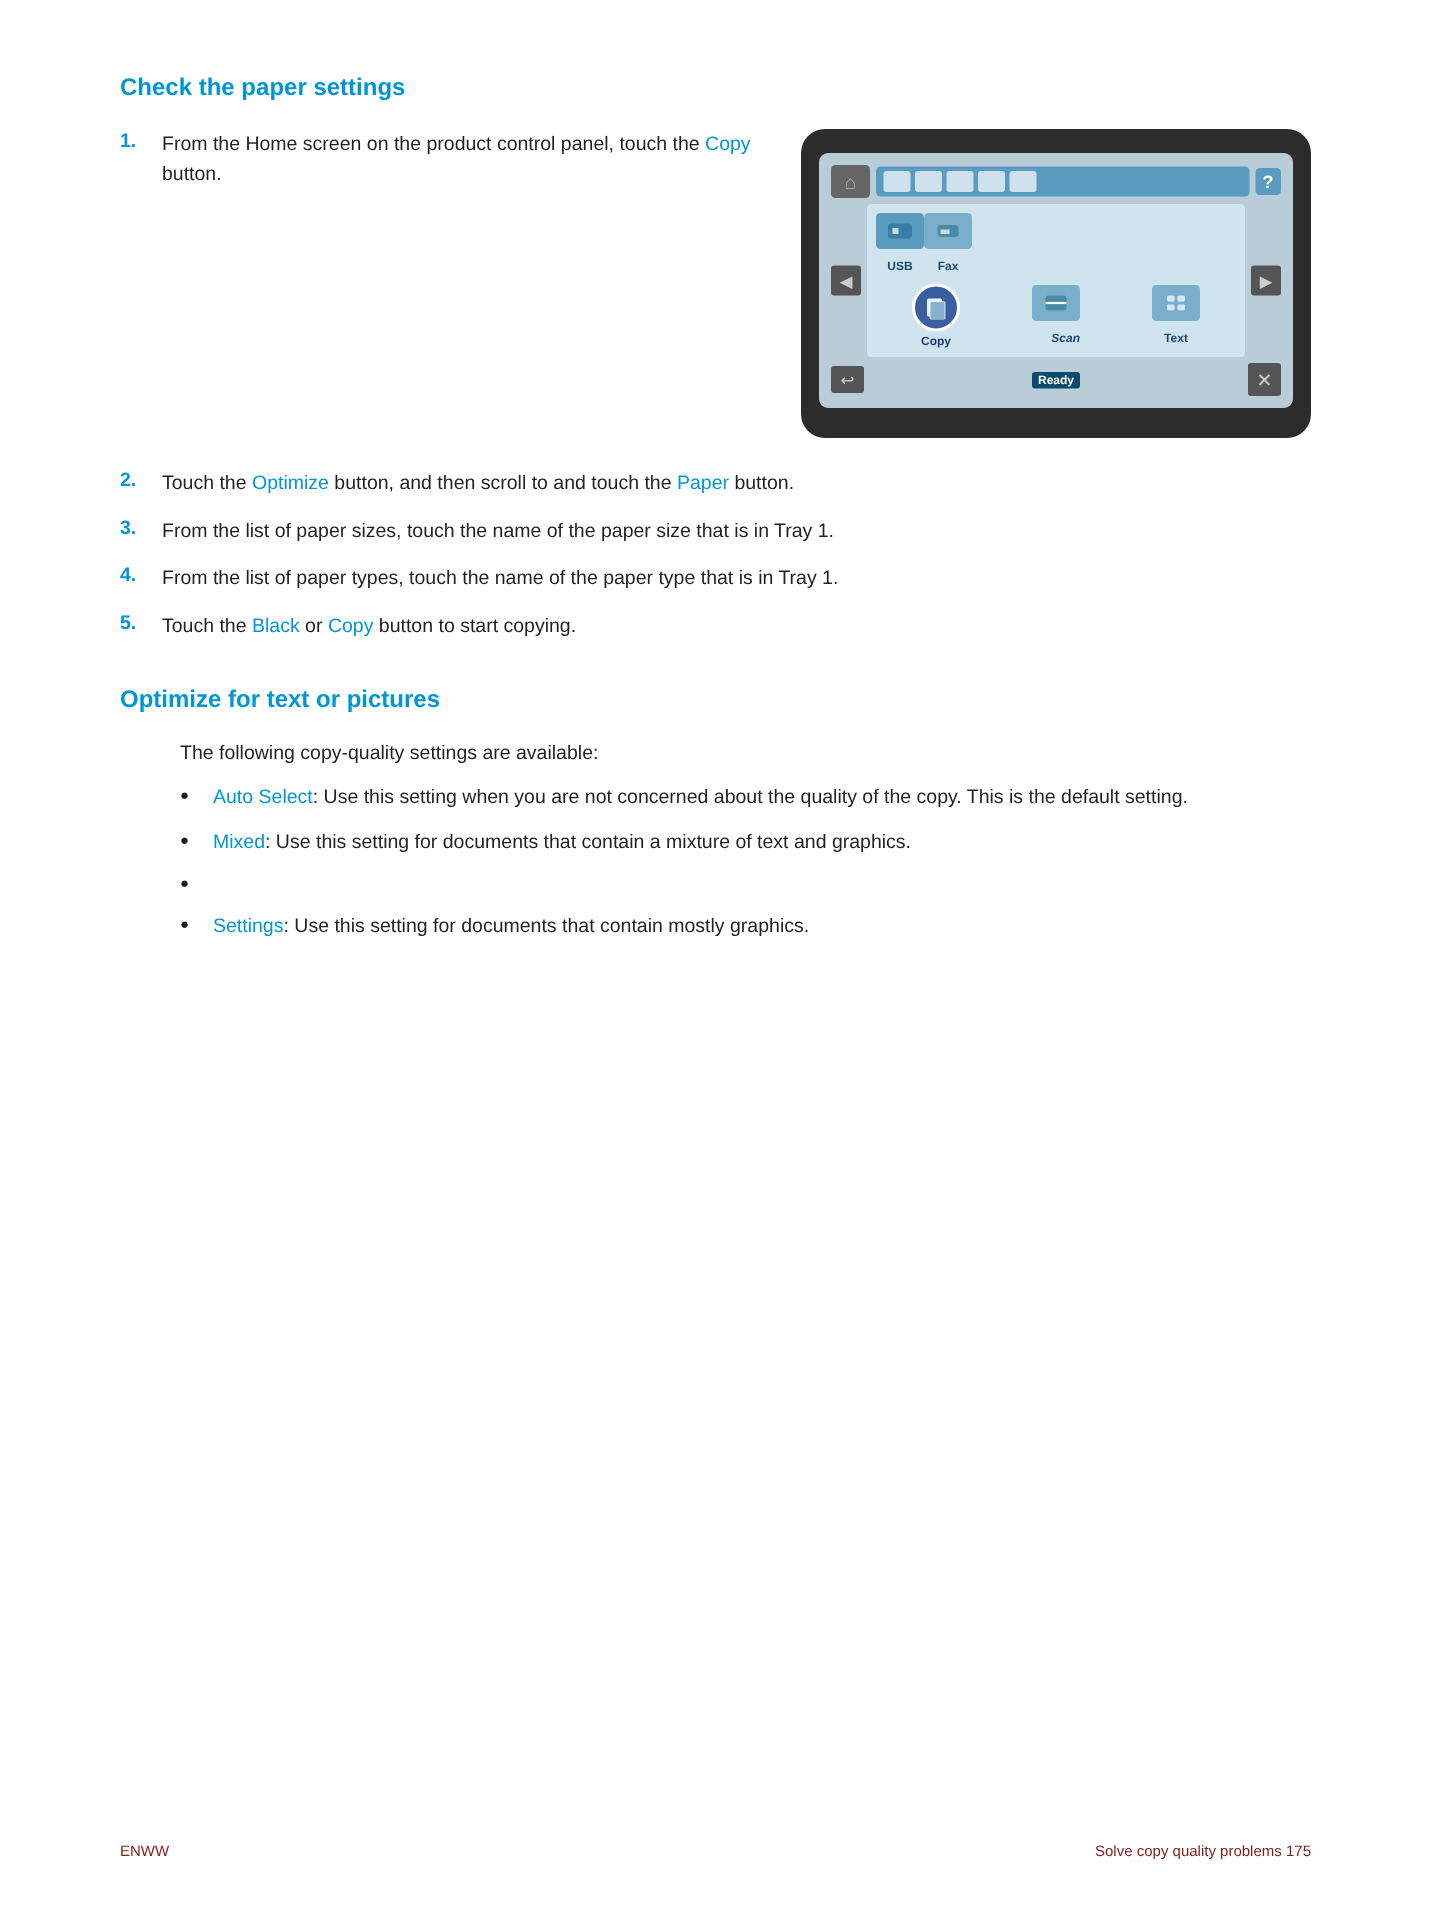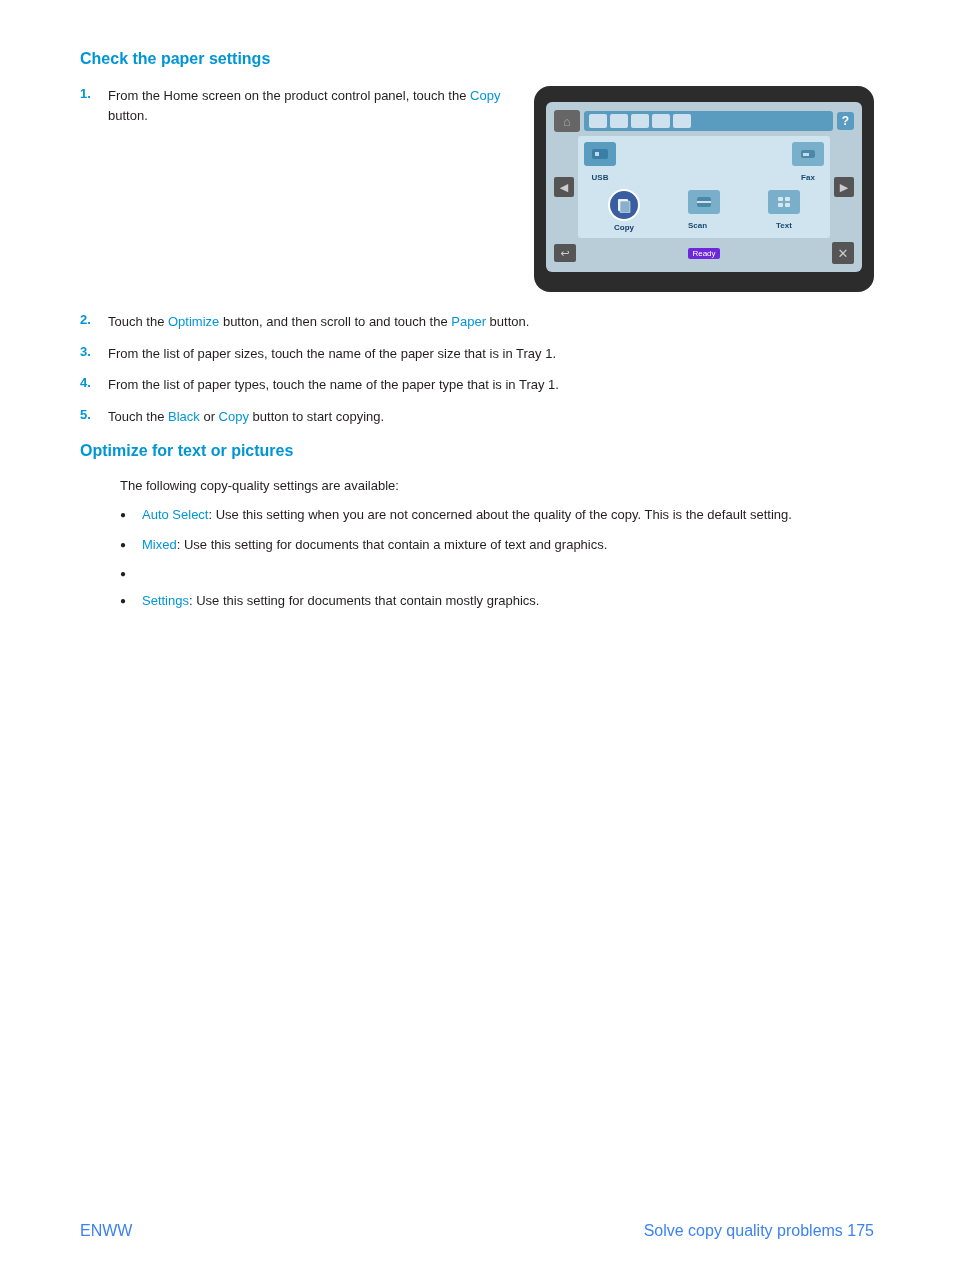--- a/index.html
+++ b/index.html
@@ -171,32 +171,33 @@
       border-radius: 2px;
       display: flex;
       align-items: center;
       justify-content: center;
       color: #ccc;
       font-size: 13px;
     }
 
     .pm-ready {
       font-size: 8px;
-      background: #6d28d9;
+      background: #0c4a6e;
       color: #fff;
       padding: 1px 4px;
       border-radius: 2px;
+      font-weight: bold;
     }
 
     .steps-below {
       margin-top: 18px;
     }
 
     .section2 {
-      margin-top: 16px;
+      margin-top: 32px;
     }
 
     .section2-body {
       margin-left: 40px;
     }
 
     .section2-intro {
       font-size: 13px;
       margin-bottom: 12px;
       color: #231f20;
@@ -223,22 +224,22 @@
       font-size: 10px;
     }
 
     .footer {
       position: absolute;
       bottom: 30px;
       left: 80px;
       right: 80px;
       display: flex;
       justify-content: space-between;
-      font-size: 16px;
-      color: #3b82f6;
+      font-size: 10px;
+      color: #7f1d1d;
     }
   </style>
 </head>
 <body>
 
 <div>
   <h2 class="section-title">Check the paper settings</h2>
 
   <div class="content-row">
 
@@ -264,21 +265,21 @@
               <div class="pm-icon-box"></div>
               <div class="pm-icon-box"></div>
             </div>
             <div class="pm-question">?</div>
           </div>
 
           <div style="display:flex; align-items:center; gap:4px; margin-bottom:4px;">
             <div class="pm-arrow">◀</div>
             <div style="flex:1; background:#d0e4ef; border-radius:3px; padding:6px;">
 
-              <div style="display:flex; justify-content:space-between; margin-bottom:6px;">
+              <div style="display:flex; justify-content:flex-start; margin-bottom:6px;">
                 <div style="text-align:center;">
                   <div style="width:32px;height:24px;background:#5a9cbf;border-radius:3px;margin:0 auto 2px;display:flex;align-items:center;justify-content:center;">
                     <svg width="18" height="14" viewBox="0 0 18 14">
                         <rect x="1" y="2" width="16" height="10" rx="2" fill="#3a7ea8"></rect>
                         <rect x="4" y="5" width="4" height="4" fill="#fff" opacity="0.7"></rect>
                       </svg>
                   </div>
                   <span style="font-size:8px;font-weight:bold;color:#1a4a6e;">USB</span>
                 </div>
                 <div style="text-align:center;">
@@ -295,21 +296,21 @@
               <div style="display:flex; justify-content:space-around; align-items:center;">
                 <div style="text-align:center;">
                   <div class="pm-copy-btn">
                     <svg width="16" height="16" viewBox="0 0 16 16">
                         <rect x="2" y="2" width="10" height="12" rx="1" fill="#fff" opacity="0.9"></rect>
                         <rect x="4" y="4" width="10" height="12" rx="1" fill="#8ab0d0" stroke="#fff" stroke-width="0.5"></rect>
                       </svg>
                   </div>
                   <span style="font-size:8px;font-weight:bold;color:#1a3a6e;margin-top:2px;display:block;">Copy</span>
                 </div>
-                <div style="text-align:left;">
+                <div style="text-align:right;font-style:italic;">
                   <div style="width:32px;height:24px;background:#7aafcc;border-radius:3px;margin:0 auto 2px;display:flex;align-items:center;justify-content:center;">
                     <svg width="16" height="12" viewBox="0 0 16 12">
                         <rect x="1" y="1" width="14" height="10" rx="2" fill="#4a8aa8"></rect>
                         <line x1="1" y1="6" x2="15" y2="6" stroke="#fff" stroke-width="1.5"></line>
                       </svg>
                   </div>
                   <span style="font-size:8px;font-weight:bold;color:#1a4a6e;">Scan</span>
                 </div>
                 <div style="text-align:center;">
                   <div style="width:32px;height:24px;background:#7aafcc;border-radius:3px;margin:0 auto 2px;display:flex;align-items:center;justify-content:center;">

